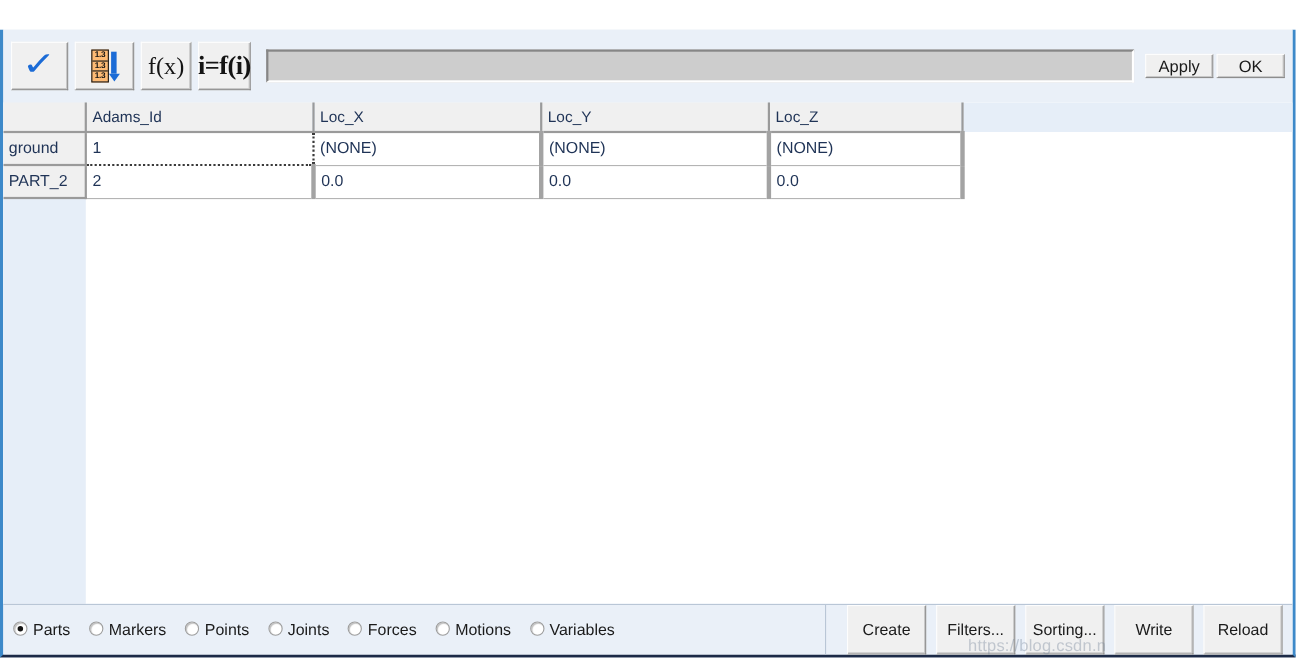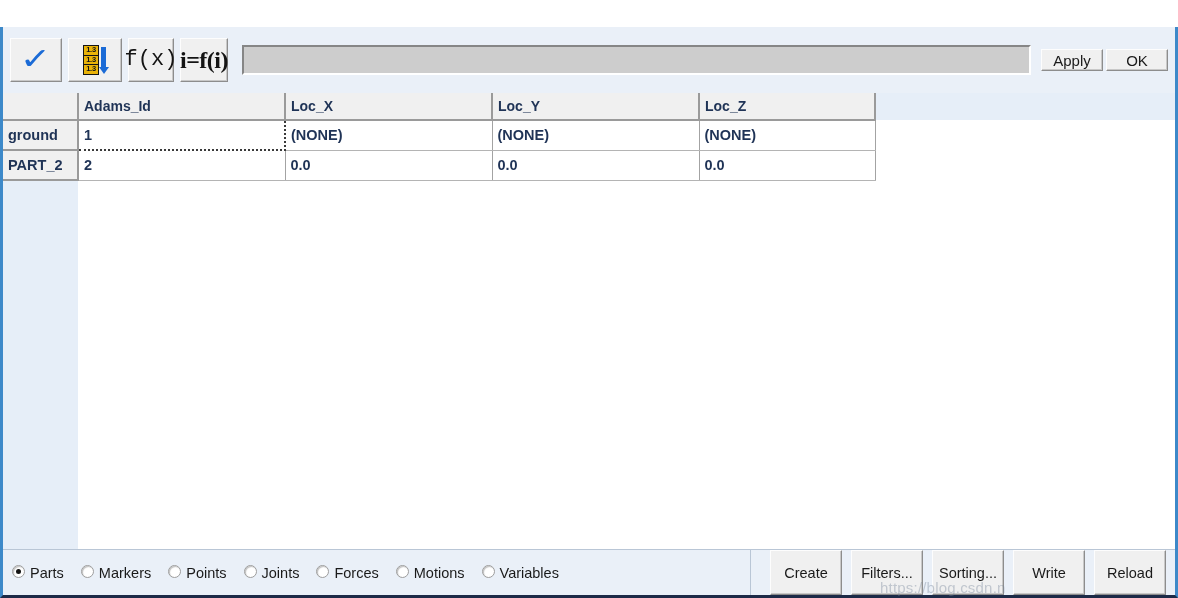--- a/index.html
+++ b/index.html
@@ -127,21 +127,21 @@
   }
   .icon-fill {
     display: flex;
     align-items: center;
     justify-content: center;
   }
   .fill-stack {
     display: flex;
     flex-direction: column;
     border: 1.5px solid #141414;
-    background: #eab308;
+    background: #fdba74;
   }
   .fill-stack span {
     font-size: 7.5px;
     font-weight: bold;
     color: #141414;
     line-height: 8.5px;
     padding: 0 2px;
     border-bottom: 1px solid #141414;
     font-family: "Liberation Sans", sans-serif;
     letter-spacing: -0.3px;
@@ -159,21 +159,21 @@
     height: 20px;
     background: #1b6bd6;
   }
   .fill-arrow .head {
     width: 0; height: 0;
     border-left: 5px solid transparent;
     border-right: 5px solid transparent;
     border-top: 7px solid #1b6bd6;
   }
   .icon-fx {
-    font-family: Liberation Mono, monospace;
+    font-family: Liberation Serif, serif;
     font-size: 22px;
     color: #141414;
     line-height: 1;
   }
   .icon-ifi {
     font-family: Liberation Serif, serif;
     font-size: 24px;
     font-weight: bold;
     color: #141414;
     line-height: 1;
@@ -240,21 +240,21 @@
     position: relative;
     border-collapse: collapse;
     table-layout: fixed;
     font-family: "Liberation Sans", sans-serif;
     font-size: 14px;
   }
   table.grid td, table.grid th {
     box-sizing: border-box;
     padding: 0 5px;
     text-align: left;
-    font-weight: bold;
+    font-weight: normal;
     white-space: nowrap;
     overflow: hidden;
   }
   .corner-cell {
     width: 75px;
     height: 27px;
     background: #f0f0f0;
     border-right: 2px solid #9a9a9a;
     border-bottom: 2px solid #9a9a9a;
   }
@@ -272,21 +272,21 @@
     background: #f0f0f0;
     color: #1f3356;
     border-right: 2px solid #9a9a9a;
     border-bottom: 2px solid #9a9a9a;
     font-size: 14.5px;
   }
   td.data-cell {
     height: 30px;
     background: #ffffff;
     color: #1f3356;
-    border-right: 1px solid #a3a3a3;
+    border-right: 4px solid #a3a3a3;
     border-bottom: 1px solid #b4b4b4;
     font-size: 14.5px;
   }
   td.data-cell.selected {
     border: 2px dotted #3a3a3a;
   }
 
   
   .bottombar {
     position: absolute;

